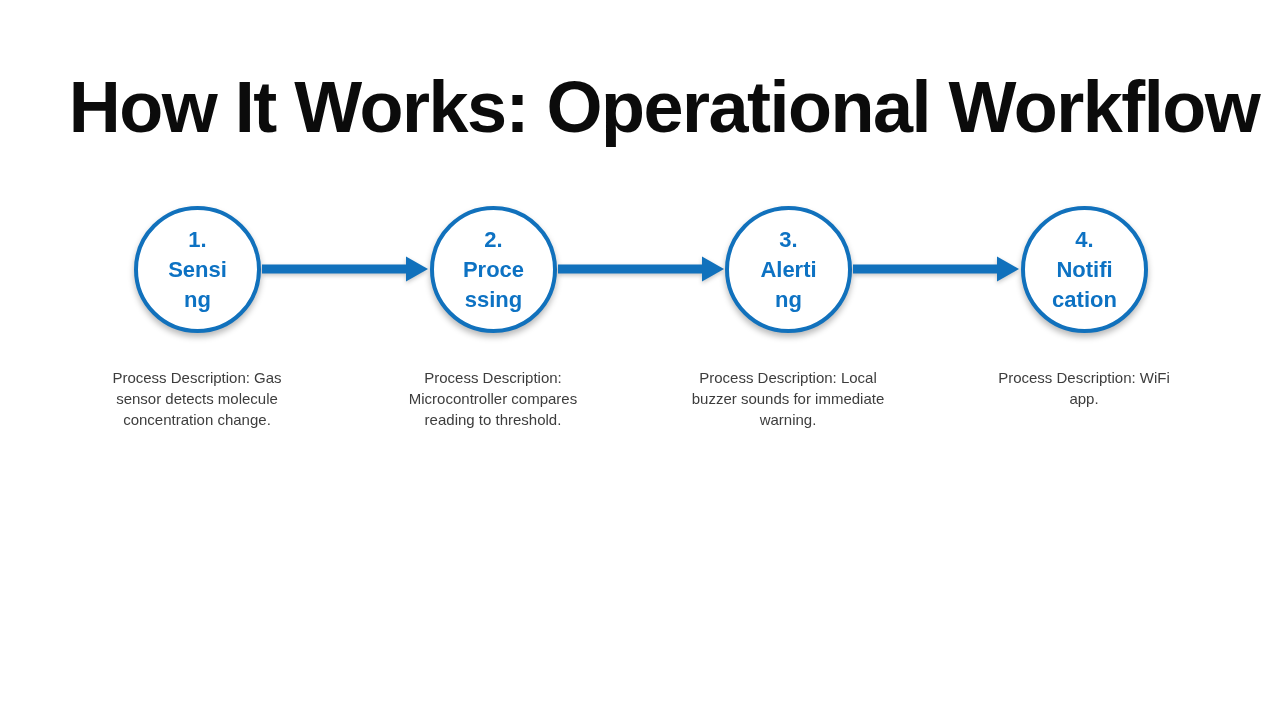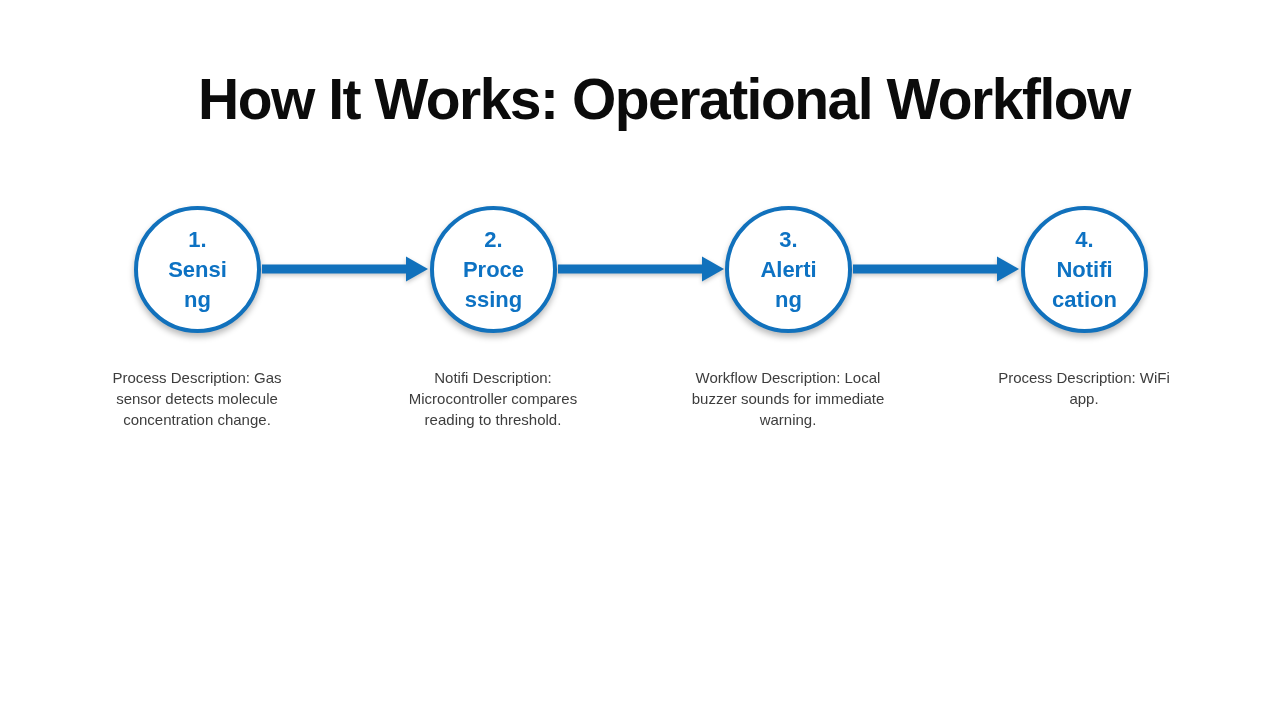--- a/index.html
+++ b/index.html
@@ -14,21 +14,21 @@
     background:#ffffff;
     font-family:"Liberation Sans", sans-serif;
     overflow:hidden;
     position:relative;
   }
   .slide{position:absolute;inset:0;}
   .title{
     position:absolute;
     top:66px;left:0;right:0;
     text-align:center;
-    font-size:57px;
+    font-size:72px;
     font-weight:bold;
     letter-spacing:-1.5px;
     color:var(--title-color);
     margin-left:48px;
   }
   .circle{
     position:absolute;
     top:206px;
     width:127px;height:127px;
     border-radius:50%;
@@ -127,27 +127,27 @@
     </div>
   </div>
 
   <div class="desc d1">
     <div>Process Description: Gas</div>
     <div>sensor detects molecule</div>
     <div>concentration change.</div>
   </div>
 
   <div class="desc d2">
-    <div>Notifi Description:</div>
+    <div>Process Description:</div>
     <div>Microcontroller compares</div>
     <div>reading to threshold.</div>
   </div>
 
   <div class="desc d3">
-    <div>Workflow Description: Local</div>
+    <div>Process Description: Local</div>
     <div>buzzer sounds for immediate</div>
     <div>warning.</div>
   </div>
 
   <div class="desc d4">
     <div>Process Description: WiFi</div>
     <div>app.</div>
   </div>
 
 </div>

